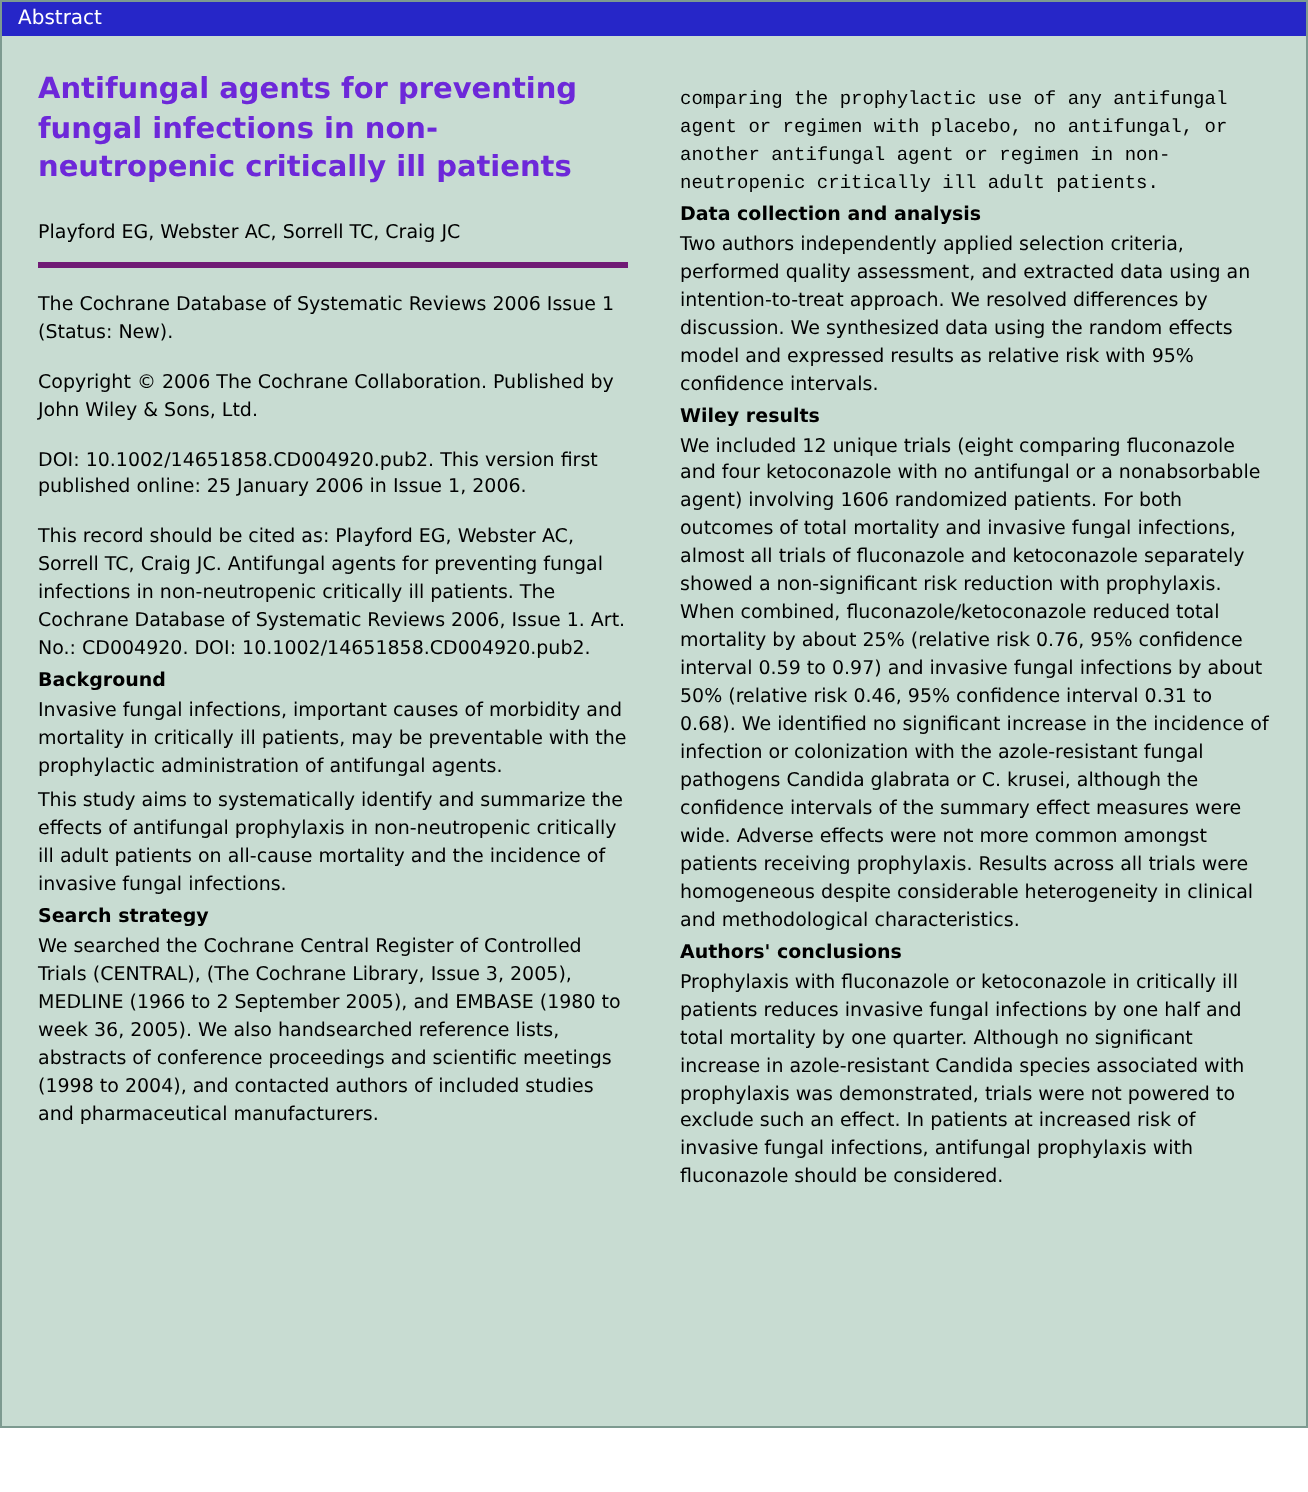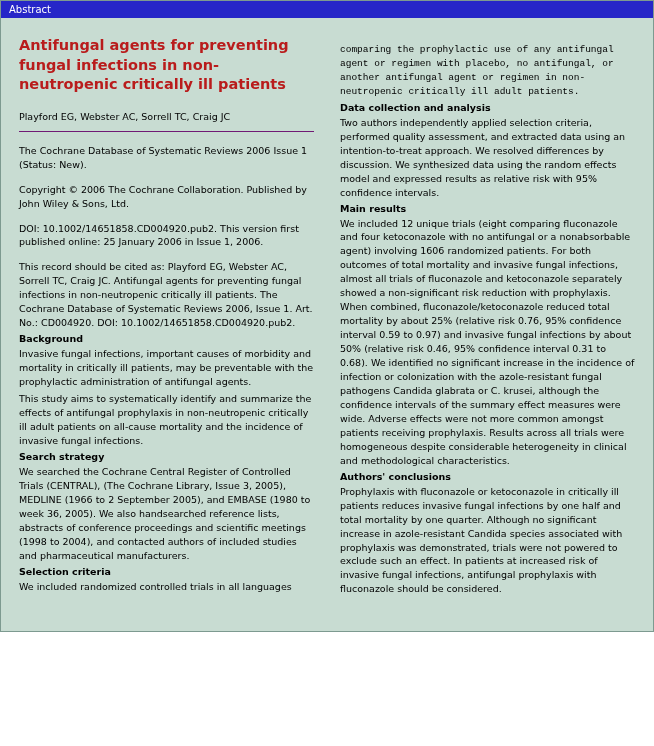--- a/index.html
+++ b/index.html
@@ -9,21 +9,21 @@
   body {
     width: 654px;
     height: 746px;
     background: #ffffff;
     font-family: "DejaVu Sans", sans-serif;
     overflow: hidden;
   }
   .page {
     position: relative;
     width: 654px;
-    height: 632px;
+    height: 714px;
     box-sizing: border-box;
     background: #c8dcd2;
     border: 1px solid #7d9a90;
   }
   .tabbar {
     height: 17px;
     background: #2626c8;
     display: flex;
     align-items: stretch;
     padding: 0;
@@ -48,29 +48,29 @@
     height: 729px;
   }
   .col {
     width: 297px;
     box-sizing: border-box;
   }
   .title {
     font-size: 14.5px;
     font-weight: bold;
     line-height: 1.35;
-    color: #b91c1c;
+    color: #6d28d9;
     margin: 4px 0 0 0;
   }
   .authors {
     font-size: 9.5px;
     color: #000;
     margin: 16px 0 0 0;
     padding-bottom: 9px;
-    border-bottom: 1px solid #701a75;
+    border-bottom: 3px solid #701a75;
   }
   .meta {
     font-size: 9.5px;
     line-height: 1.47;
     margin: 12px 0 0 0;
     color: #000;
   }
   .meta p {
     margin: 0 0 11px 0;
   }
@@ -125,40 +125,36 @@
 
       <div class="section">
         <p class="body-text">This study aims to systematically identify and summarize the effects of antifungal prophylaxis in non-neutropenic critically ill adult patients on all-cause mortality and the incidence of invasive fungal infections.</p>
       </div>
 
       <div class="section">
         <h3 class="head">Search strategy</h3>
         <p class="body-text">We searched the Cochrane Central Register of Controlled Trials (CENTRAL), (The Cochrane Library, Issue 3, 2005), MEDLINE (1966 to 2 September 2005), and EMBASE (1980 to week 36, 2005). We also handsearched reference lists, abstracts of conference proceedings and scientific meetings (1998 to 2004), and contacted authors of included studies and pharmaceutical manufacturers.</p>
       </div>
 
-      <div class="section">
-        <h3 class="head">Selection criteria</h3>
-        <p class="body-text">We included randomized controlled trials in all languages</p>
-      </div>
 
     </div>
 
     <div class="col rightcol">
 
       <div class="section">
         <p class="body-text">comparing the prophylactic use of any antifungal agent or regimen with placebo, no antifungal, or another antifungal agent or regimen in non-neutropenic critically ill adult patients.</p>
       </div>
 
       <div class="section">
         <h3 class="head">Data collection and analysis</h3>
         <p class="body-text">Two authors independently applied selection criteria, performed quality assessment, and extracted data using an intention-to-treat approach. We resolved differences by discussion. We synthesized data using the random effects model and expressed results as relative risk with 95% confidence intervals.</p>
       </div>
 
       <div class="section">
-        <h3 class="head">Main results</h3>
+        <h3 class="head">Wiley results</h3>
         <p class="body-text">We included 12 unique trials (eight comparing fluconazole and four ketoconazole with no antifungal or a nonabsorbable agent) involving 1606 randomized patients. For both outcomes of total mortality and invasive fungal infections, almost all trials of fluconazole and ketoconazole separately showed a non-significant risk reduction with prophylaxis. When combined, fluconazole/ketoconazole reduced total mortality by about 25% (relative risk 0.76, 95% confidence interval 0.59 to 0.97) and invasive fungal infections by about 50% (relative risk 0.46, 95% confidence interval 0.31 to 0.68). We identified no significant increase in the incidence of infection or colonization with the azole-resistant fungal pathogens Candida glabrata or C. krusei, although the confidence intervals of the summary effect measures were wide. Adverse effects were not more common amongst patients receiving prophylaxis. Results across all trials were homogeneous despite considerable heterogeneity in clinical and methodological characteristics.</p>
       </div>
 
       <div class="section">
         <h3 class="head">Authors' conclusions</h3>
         <p class="body-text">Prophylaxis with fluconazole or ketoconazole in critically ill patients reduces invasive fungal infections by one half and total mortality by one quarter. Although no significant increase in azole-resistant Candida species associated with prophylaxis was demonstrated, trials were not powered to exclude such an effect. In patients at increased risk of invasive fungal infections, antifungal prophylaxis with fluconazole should be considered.</p>
       </div>
 
     </div>
 

